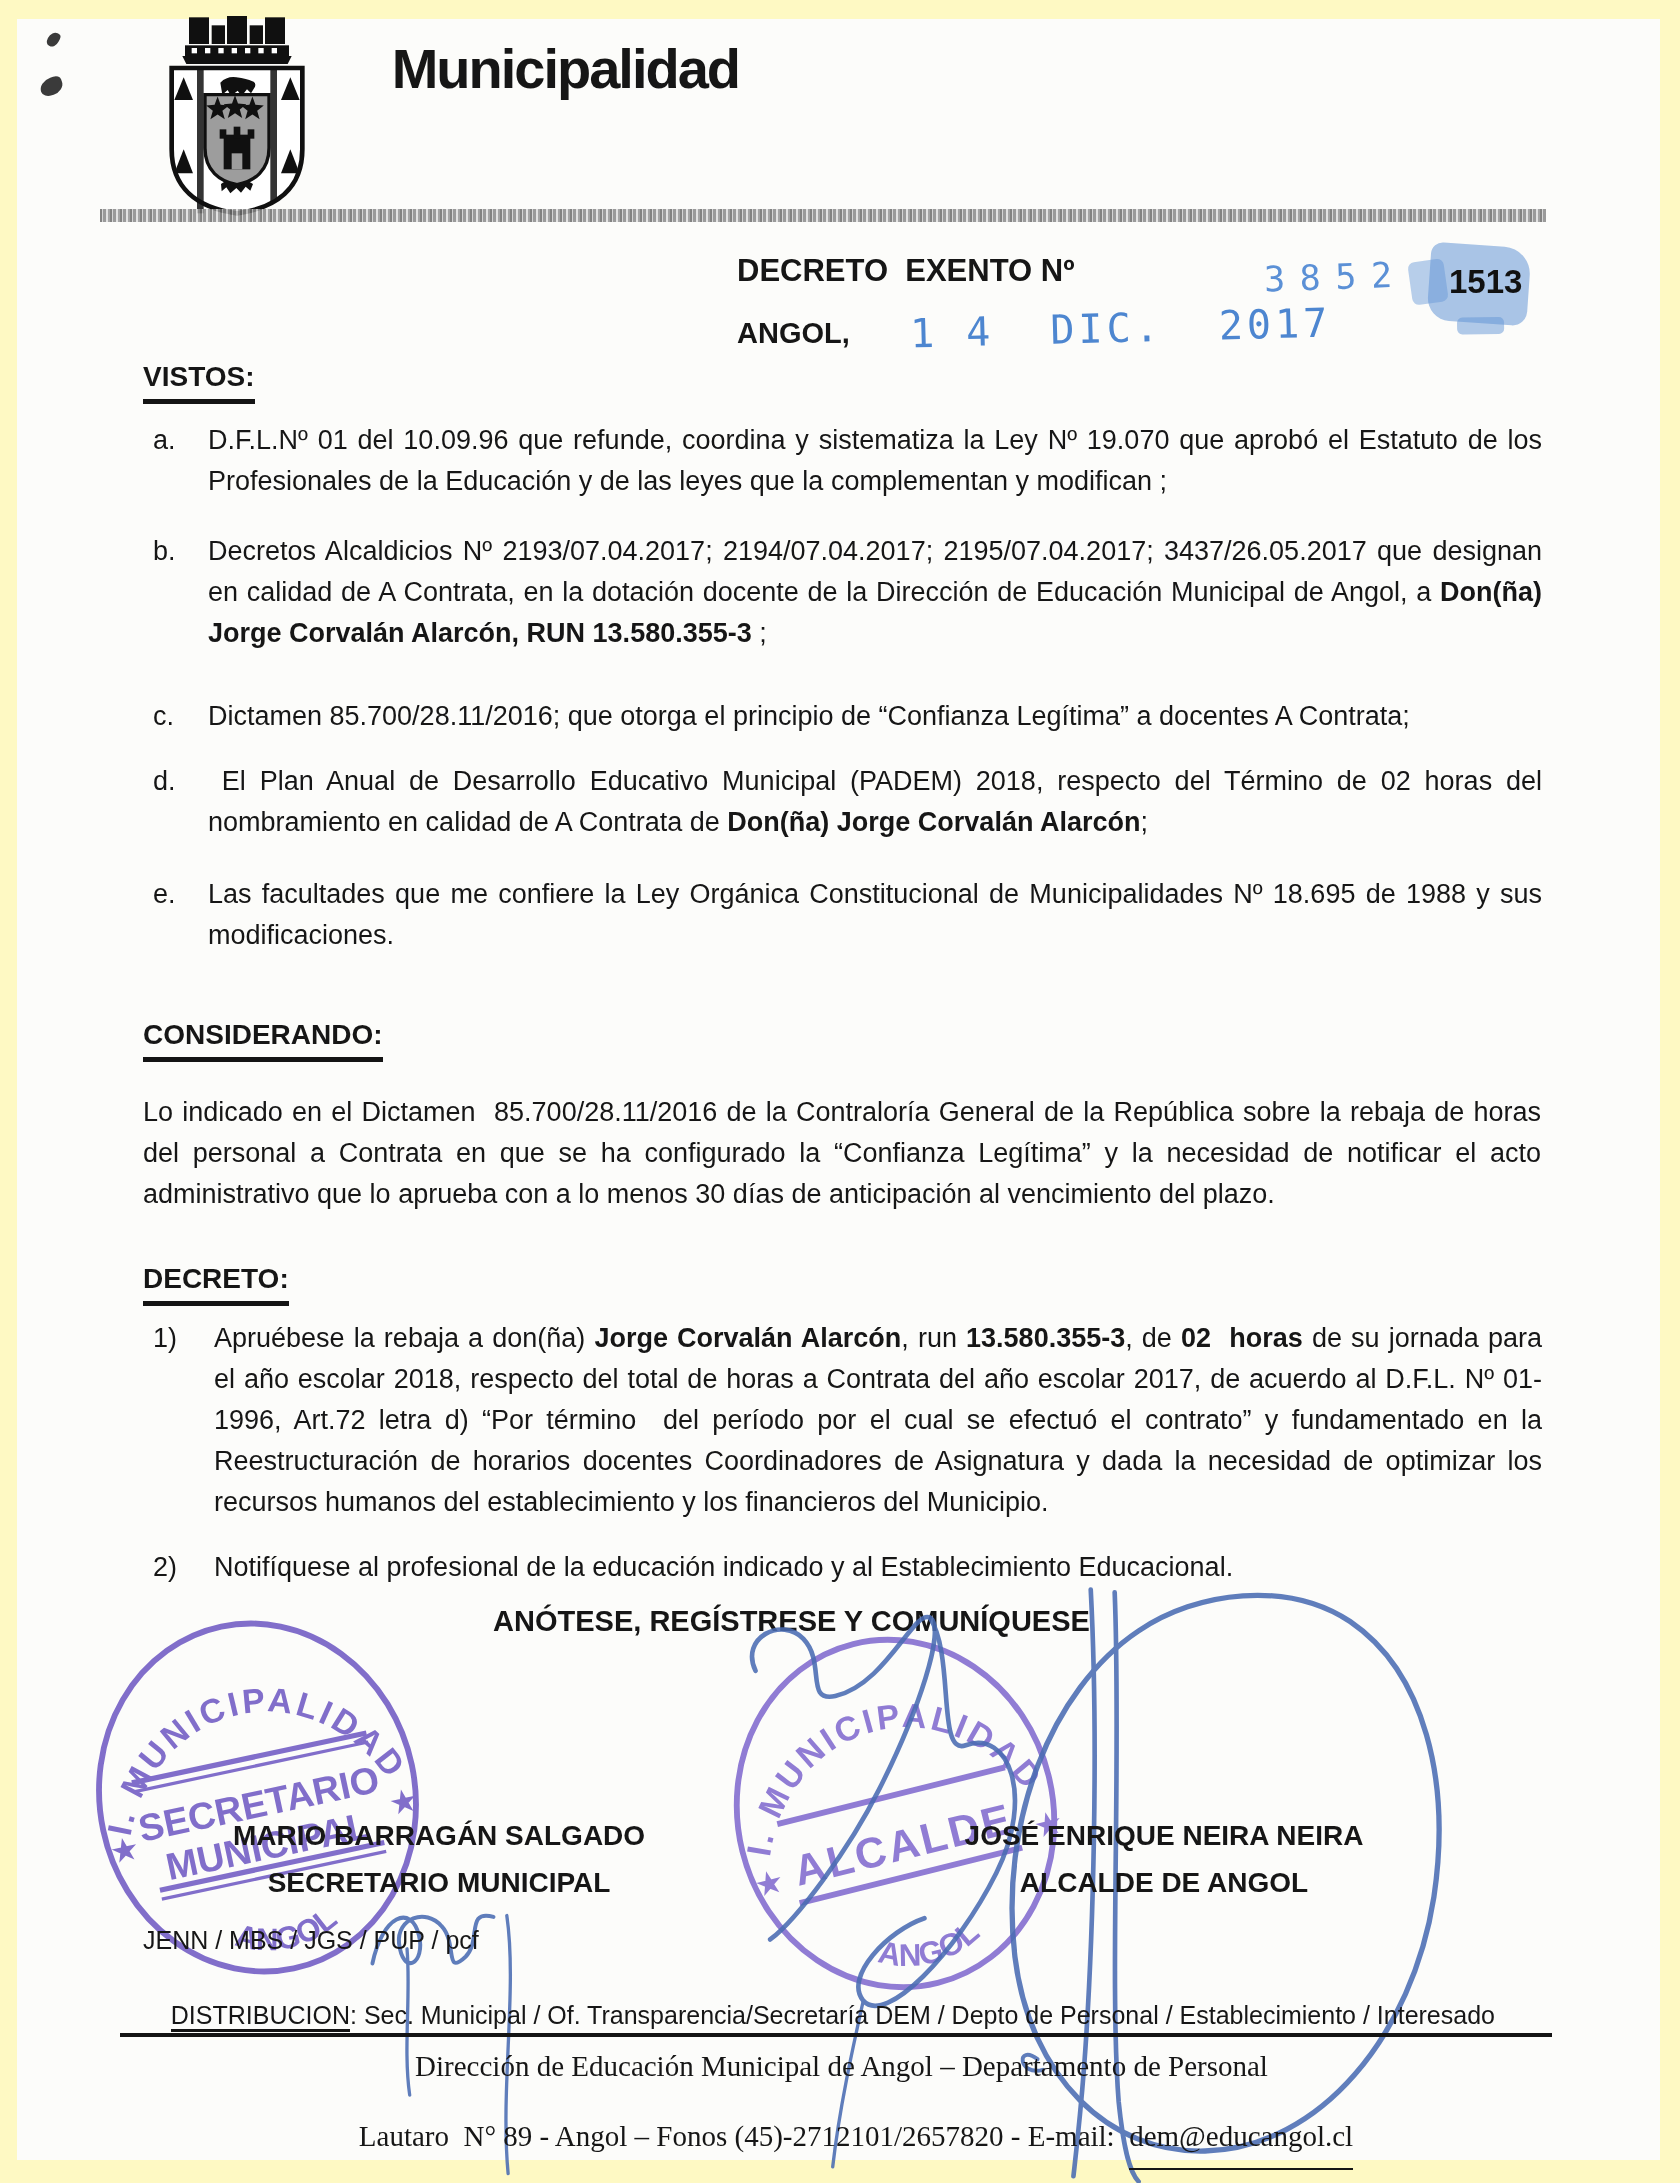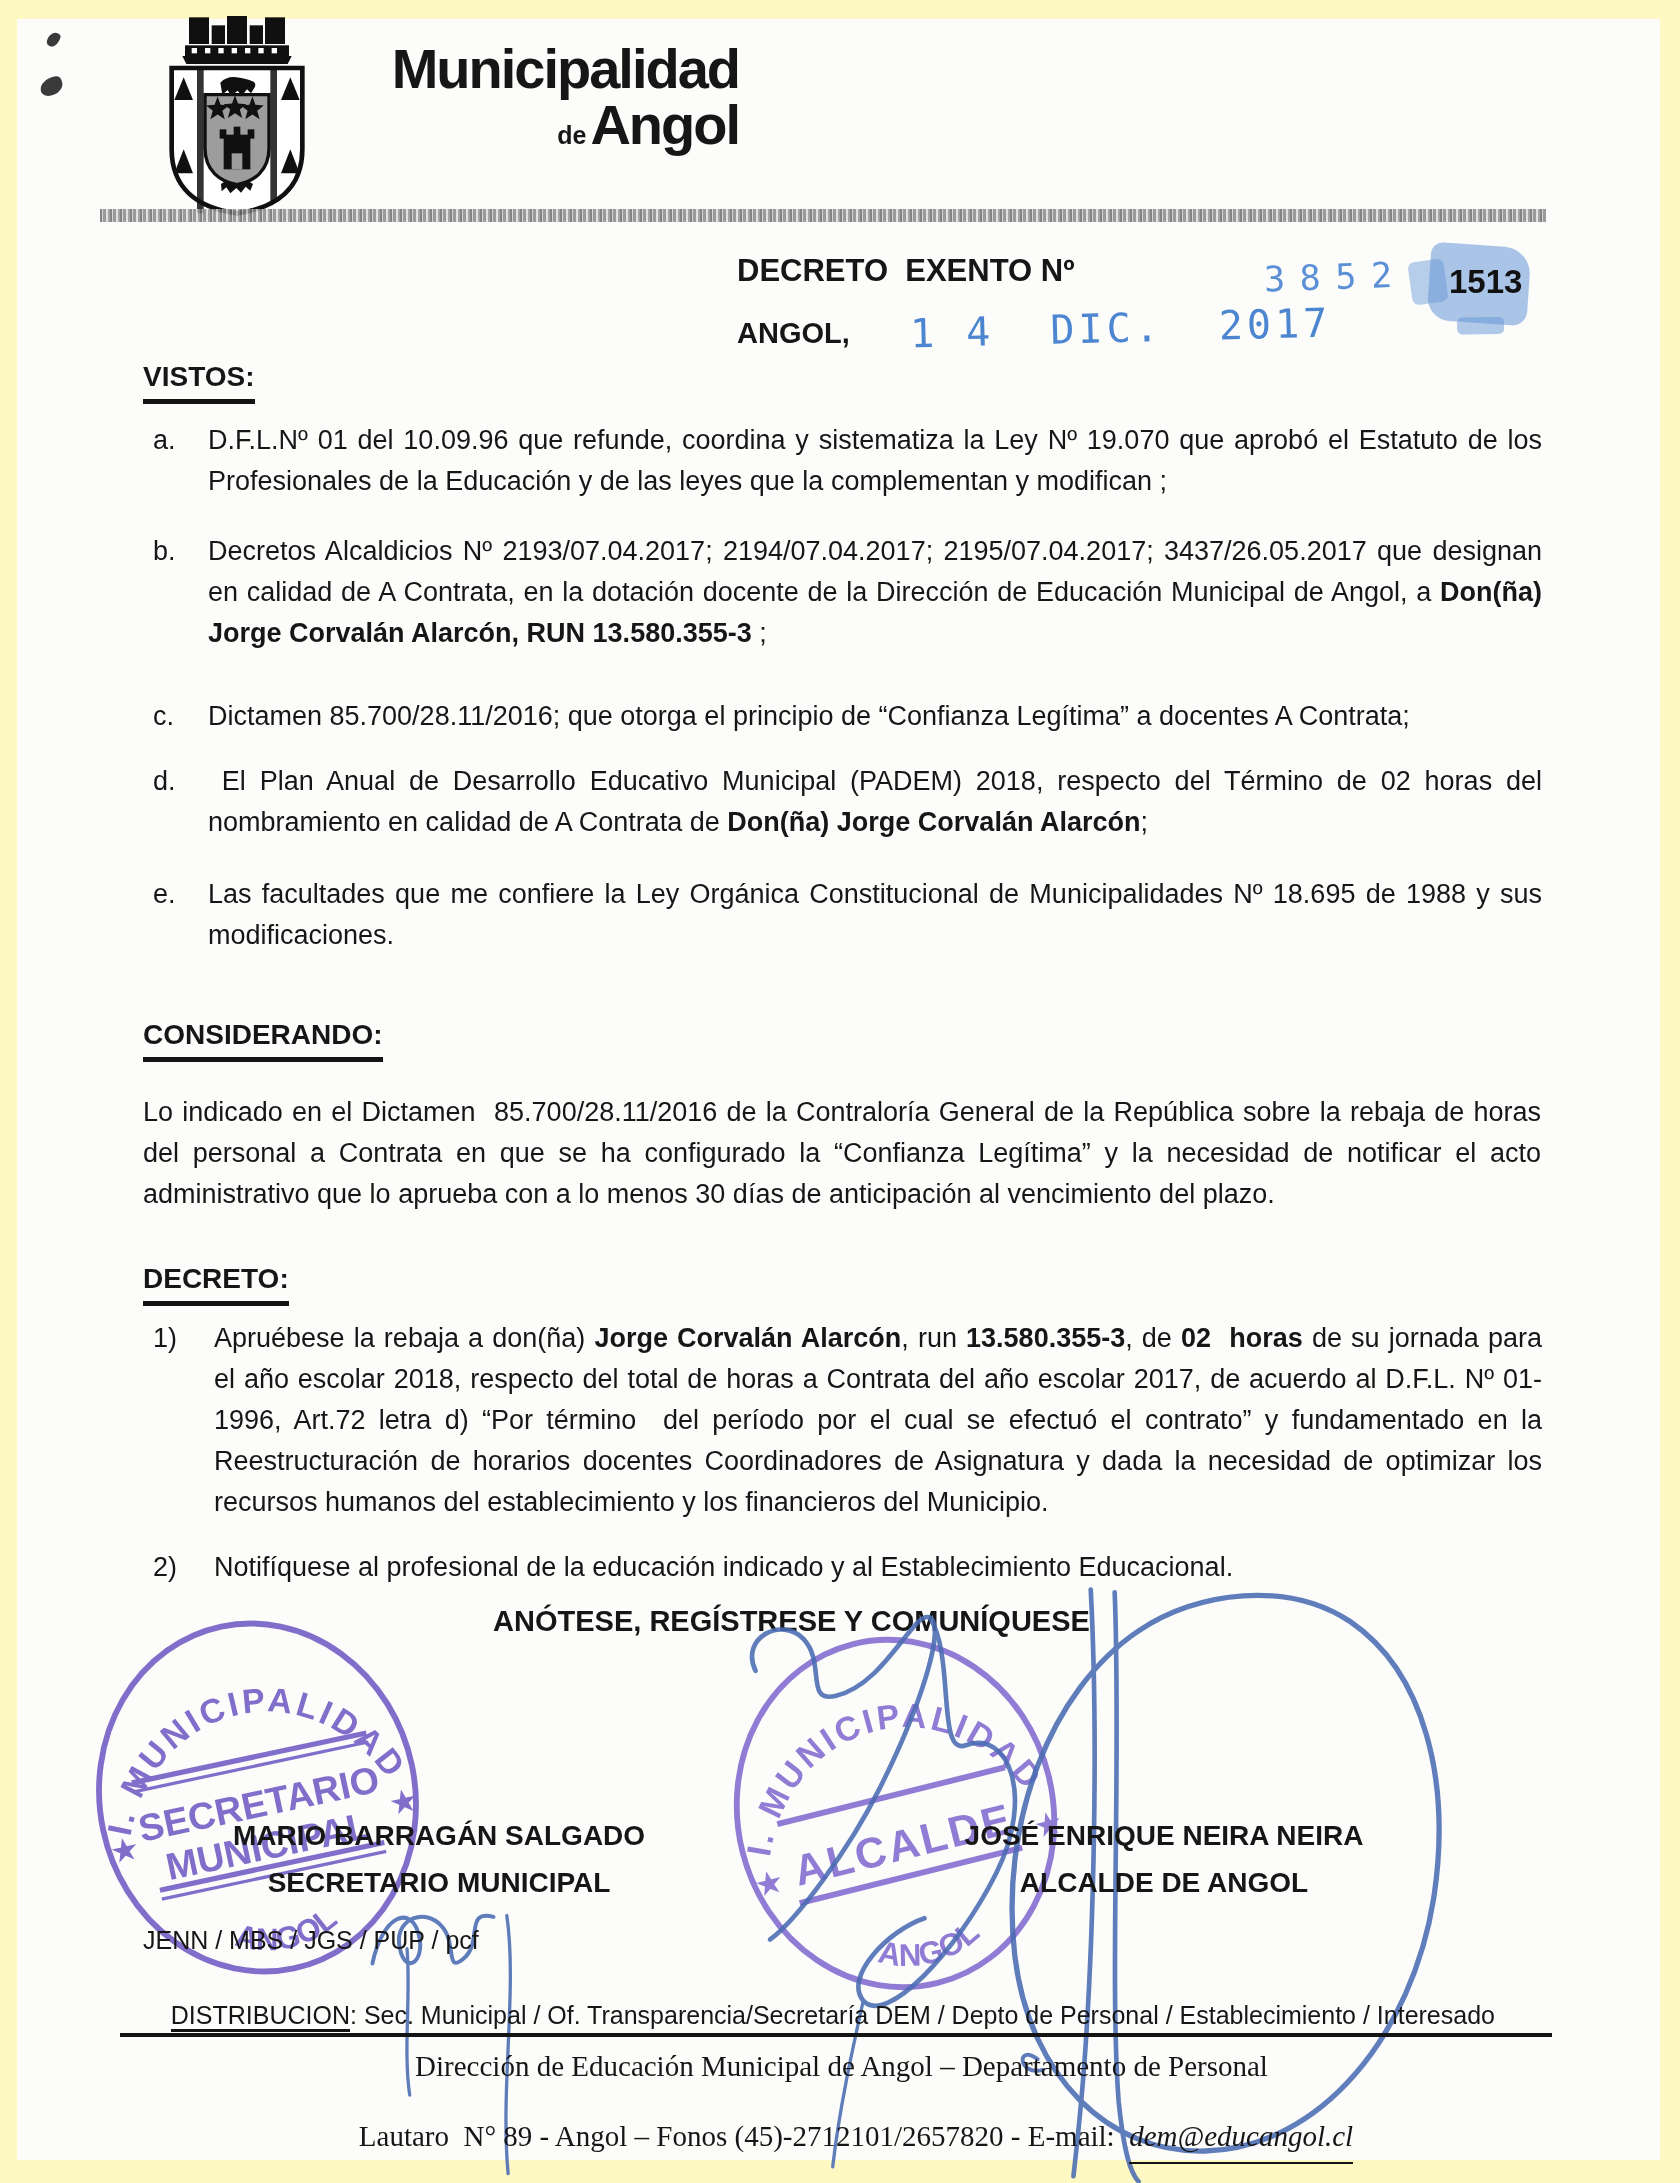--- a/index.html
+++ b/index.html
@@ -59,21 +59,21 @@
 
   
   .initials{position:absolute;left:143px;top:1926px;font-size:25px;}
   .distribution{position:absolute;left:143px;top:1972px;font-size:25px;white-space:pre-wrap;}
   .dist-label{font-weight:normal;border-bottom:3.3px solid #141414;}
   .foot-rule{position:absolute;left:120px;top:2033px;width:1432px;height:4px;background:#141414;}
   .foot-line{position:absolute;left:143px;width:1397px;text-align:center;
              font-family:"Liberation Serif",serif;font-size:29px;white-space:pre-wrap;}
   .foot-office{top:2050px;}
   .foot-addr{top:2087px;}
-  .email{border-bottom:2.7px solid #141414;padding-bottom:10px;font-style:italic;}
+  .email{border-bottom:2.7px solid #141414;padding-bottom:16px;}
 
   .speck{position:absolute;background:#3a3a3a;border-radius:60% 30% 55% 40%;}
 </style>
 </head>
 <body>
 
 <div class="page">
   <div class="sheet"></div>
 
   <div class="speck" style="left:48px;top:32px;width:10.6px;height:14.6px;transform:rotate(28deg);"></div>
@@ -124,21 +124,20 @@
       <rect x="100" y="178" width="40" height="52"></rect>
       <rect x="94" y="170" width="10" height="14"></rect>
         <rect x="115" y="166" width="10" height="18"></rect>
         <rect x="136" y="170" width="10" height="14"></rect>
       <rect x="112" y="206" width="16" height="24" fill="#9d9d9d"></rect>
     </g>
   </svg>
 
   <div class="wordmark">
     <div class="wm1">Municipalidad</div>
-    <div><span class="wm-de">de</span><span class="wm2">Angol</span></div>
   </div>
   <div class="divider"></div>
 
   <div class="decree-label">DECRETO  EXENTO Nº</div>
   <div class="stamp-number">3852</div>
   <div class="folio-smudge"></div>
   <div class="folio-number">1513</div>
   <div class="place-label">ANGOL,</div>
   <div class="date-stamp">1 4  DIC.  2017</div>
 

